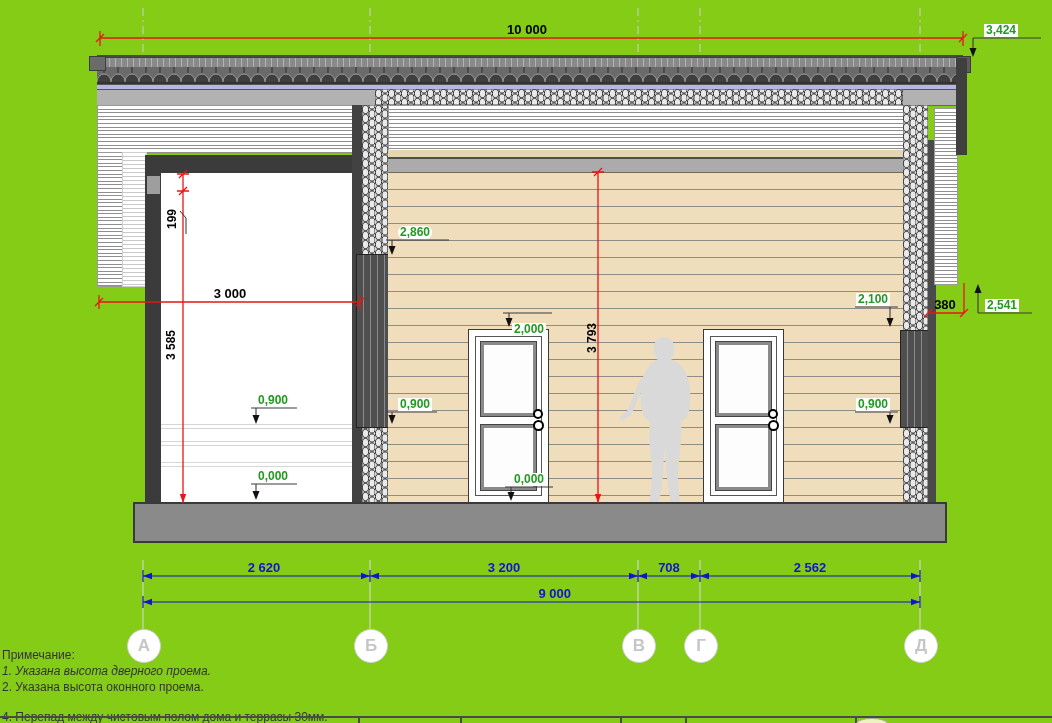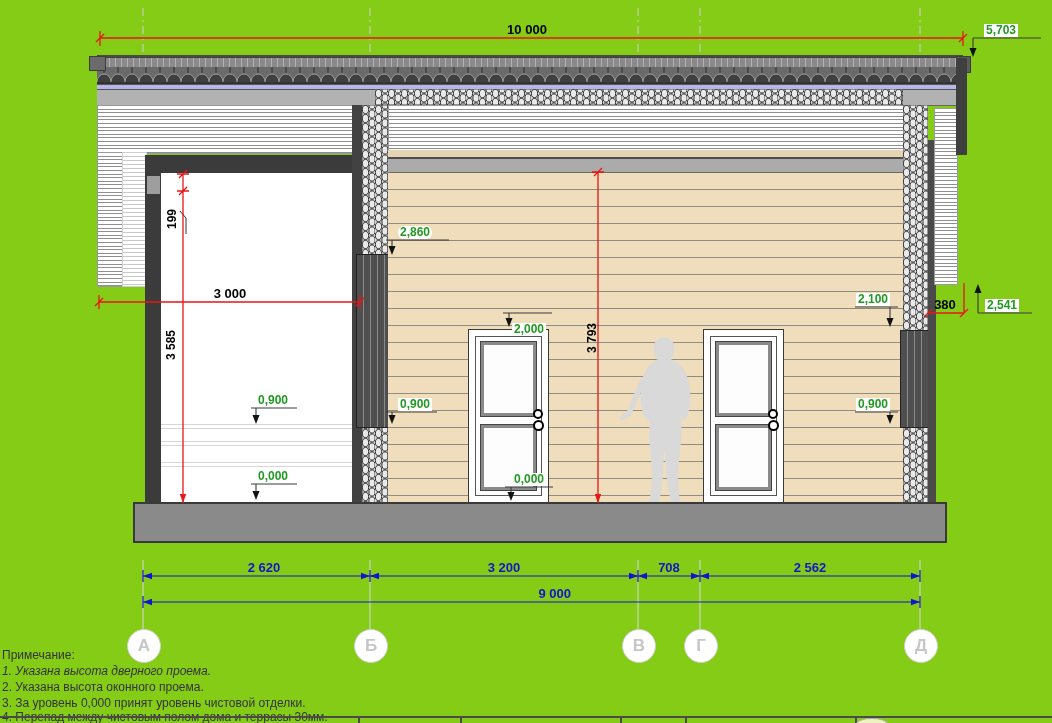--- a/index.html
+++ b/index.html
@@ -218,21 +218,21 @@
     </g>
   </svg>
 
   <div class="lbl" style="left:487px;top:23px;width:80px;">10 000</div>
   <div class="lbl" style="left:190px;top:287px;width:80px;">3 000</div>
   <div class="lbl" style="left:928px;top:298px;width:34px;">380</div>
   <div class="lbl lbl-rot" style="left:159px;top:212px;width:26px;font-size:12px;">199</div>
   <div class="lbl lbl-rot" style="left:151px;top:338px;width:40px;font-size:12px;">3 585</div>
   <div class="lbl lbl-rot" style="left:572px;top:331px;width:40px;font-size:12px;">3 793</div>
 
-  <div class="lbl-green" style="left:984px;top:24px;">5,703</div>
+  <div class="lbl-green" style="left:984px;top:24px;">3,424</div>
   <div class="lbl-green" style="left:985px;top:299px;">2,541</div>
   <div class="lbl-green" style="left:398px;top:226px;border-radius:6px;">2,860</div>
   <div class="lbl-green" style="left:512px;top:299px;margin-top:24px;">2,000</div>
   <div class="lbl-green" style="left:856px;top:293px;">2,100</div>
   <div class="lbl-green" style="left:256px;top:394px;">0,900</div>
   <div class="lbl-green" style="left:398px;top:398px;">0,900</div>
   <div class="lbl-green" style="left:856px;top:398px;">0,900</div>
   <div class="lbl-green" style="left:256px;top:470px;">0,000</div>
   <div class="lbl-green" style="left:512px;top:473px;">0,000</div>
 
@@ -254,21 +254,20 @@
   <div class="bubble" style="left:684px;top:629px;">
       <span>Г</span>
     </div>
   <div class="bubble" style="left:904px;top:629px;">
       <span>Д</span>
     </div>
 
   <div class="note" style="top:648px;">Примечание:</div>
   <div class="note" style="top:664px;font-style:italic;">1. Указана высота дверного проема.</div>
   <div class="note" style="top:680px;">2. Указана высота оконного проема.</div>
-  <div class="note" style="top:696px;">3. За уровень 0,000 принят уровень чистовой отделки.</div>
   <div class="note" style="top:710px;">4. Перепад между чистовым полом дома и террасы 30мм.</div>
 
   <div class="abs" style="left:0;top:716px;width:1052px;height:2px;background:#4a4a4a;"></div>
   <div class="tick" style="left:358px;"></div>
   <div class="tick" style="left:460px;"></div>
   <div class="tick" style="left:620px;"></div>
   <div class="tick" style="left:685px;"></div>
   <div class="tick" style="left:855px;"></div>
   <div class="abs" style="left:856px;top:718px;width:30px;height:10px;border-radius:50%;background:#eef2c0;border:1px solid #aaa;"></div>
 

